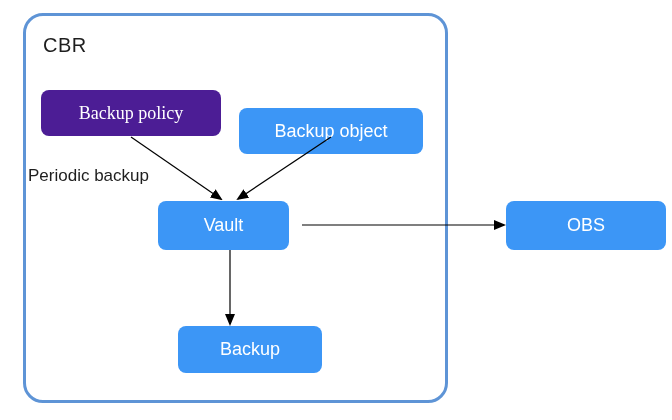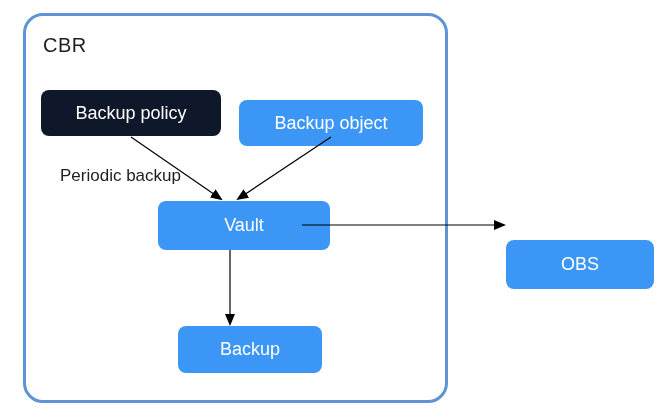--- a/index.html
+++ b/index.html
@@ -49,24 +49,24 @@
     background: #3c96f6;
     color: #ffffff;
     border-radius: 8px;
     display: flex;
     align-items: center;
     justify-content: center;
     font-size: 18px;
     z-index: 2;
   }
   .node-backup-policy { left: 41px;  top: 90px;  width: 180px; height: 46px; }
-  .node-backup-object { left: 239px; top: 100px;  width: 184px; height: 46px; }
-  .node-vault         { left: 158px; top: 201px; width: 172px; height: 49px; }
+  .node-backup-object { left: 239px; top: 108px;  width: 184px; height: 46px; }
+  .node-vault         { left: 158px; top: 201px; width: 131px; height: 49px; }
   .node-backup        { left: 158px; top: 326px; width: 144px; height: 47px; }
-  .node-obs           { left: 506px; top: 201px; width: 148px; height: 49px; margin-top: 39px; }
+  .node-obs           { left: 506px; top: 201px; width: 160px; height: 49px; }
   .edge-label {
     position: absolute;
     font-size: 17px;
     color: #1e1e1e;
     z-index: 2;
     white-space: nowrap;
   }
   .label-periodic { left: 28px;  top: 166px; }
   .label-oneoff   { left: 292px; top: 164px; }
 </style>
@@ -84,26 +84,26 @@
       <marker id="arrowhead" markerWidth="12" markerHeight="10" refX="10" refY="5" orient="auto" markerUnits="userSpaceOnUse">
         <path d="M0,0 L12,5 L0,10 Z" fill="#000000"></path>
       </marker>
     </defs>
     <line x1="131" y1="137" x2="221" y2="199" stroke="#000000" stroke-width="1.2" marker-end="url(#arrowhead)"></line>
     <line x1="331" y1="137" x2="238" y2="199" stroke="#000000" stroke-width="1.2" marker-end="url(#arrowhead)"></line>
     <line x1="302" y1="225" x2="504" y2="225" stroke="#000000" stroke-width="1.2" marker-end="url(#arrowhead)"></line>
     <line x1="230" y1="250" x2="230" y2="324" stroke="#000000" stroke-width="1.2" marker-end="url(#arrowhead)"></line>
   </svg>
 
-  <div class="node node-backup-policy" style="background: #0f172a; color: rgb(255, 255, 255);">Backup policy</div>
+  <div class="node node-backup-policy" style="background: #4c1d95; color: rgb(255, 255, 255); font-family: Liberation Serif, serif;">Backup policy</div>
 
   <div class="node node-backup-object" style="background: rgb(60, 150, 246); color: rgb(255, 255, 255);">Backup object</div>
 
   <div class="node node-vault" style="background: rgb(60, 150, 246); color: rgb(255, 255, 255);">Vault</div>
 
   <div class="node node-backup" style="background: rgb(60, 150, 246); color: rgb(255, 255, 255); margin-left: 20px;">Backup</div>
 
   <div class="node node-obs" style="background: rgb(60, 150, 246); color: rgb(255, 255, 255);">OBS</div>
 
-  <div class="edge-label label-periodic" style="color: rgb(30, 30, 30); margin-left: 32px;">Periodic backup</div>
+  <div class="edge-label label-periodic" style="color: rgb(30, 30, 30);">Periodic backup</div>
 
 
 </div>
 
 </body></html>

